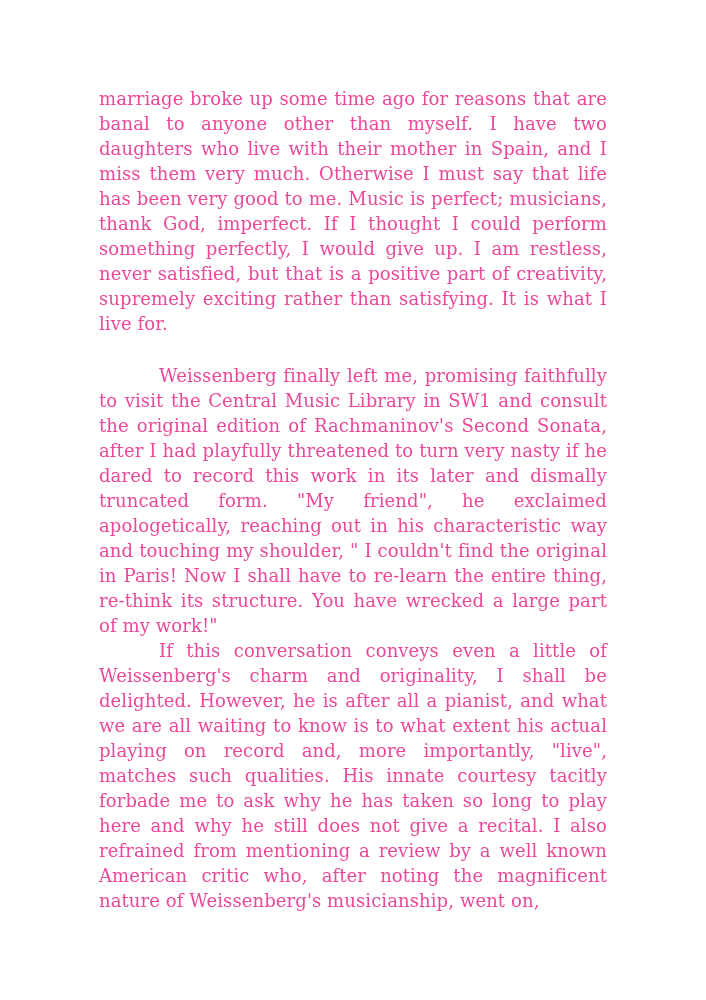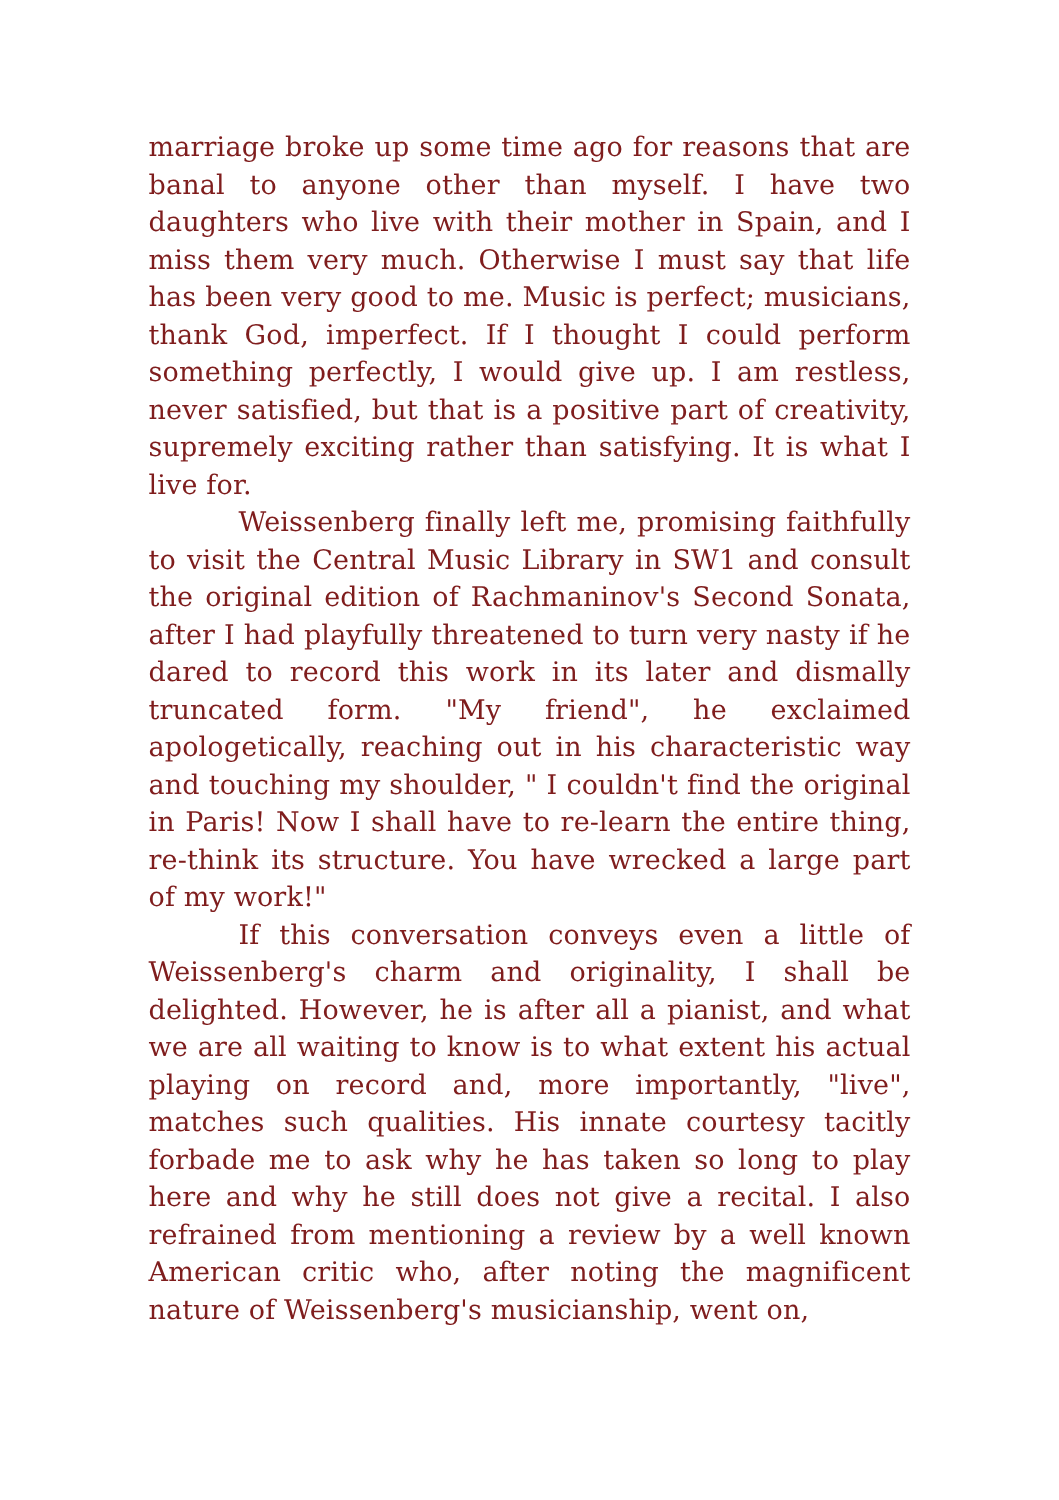--- a/index.html
+++ b/index.html
@@ -18,29 +18,30 @@
     width: 706px;
     height: 1000px;
     padding: 86px 99px 0 99px;
     background: #ffffff;
   }
   .para {
     margin: 0;
     font-family: "DejaVu Serif", serif;
     font-size: 18px;
     line-height: 25px;
-    color: #7f1d1d;
+    color: #ec4899;
     text-align: justify;
     text-justify: inter-word;
     letter-spacing: 0.1px;
   }
   .para.indent {
     text-indent: 60px;
   }
   .para.spaced {
+    margin-top: 27px;
   }
 </style>
 </head>
 <body>
 
 <div class="page">
   <p class="para">marriage broke up some time ago for reasons that are banal to anyone other than myself. I have two daughters who live with their mother in Spain, and I miss them very much. Otherwise I must say that life has been very good to me. Music is perfect; musicians, thank God, imperfect. If I thought I could perform something perfectly, I would give up. I am restless, never satisfied, but that is a positive part of creativity, supremely exciting rather than satisfying. It is what I live for.</p>
   <p class="para indent spaced">Weissenberg finally left me, promising faithfully to visit the Central Music Library in SW1 and consult the original edition of Rachmaninov's Second Sonata, after I had playfully threatened to turn very nasty if he dared to record this work in its later and dismally truncated form. "My friend", he exclaimed apologetically, reaching out in his characteristic way and touching my shoulder, " I couldn't find the original in Paris! Now I shall have to re-learn the entire thing, re-think its structure. You have wrecked a large part of my work!"</p>
   <p class="para indent">If this conversation conveys even a little of Weissenberg's charm and originality, I shall be delighted. However, he is after all a pianist, and what we are all waiting to know is to what extent his actual playing on record and, more importantly, "live", matches such qualities. His innate courtesy tacitly forbade me to ask why he has taken so long to play here and why he still does not give a recital. I also refrained from mentioning a review by a well known American critic who, after noting the magnificent nature of Weissenberg's musicianship, went on,</p>
 </div>

